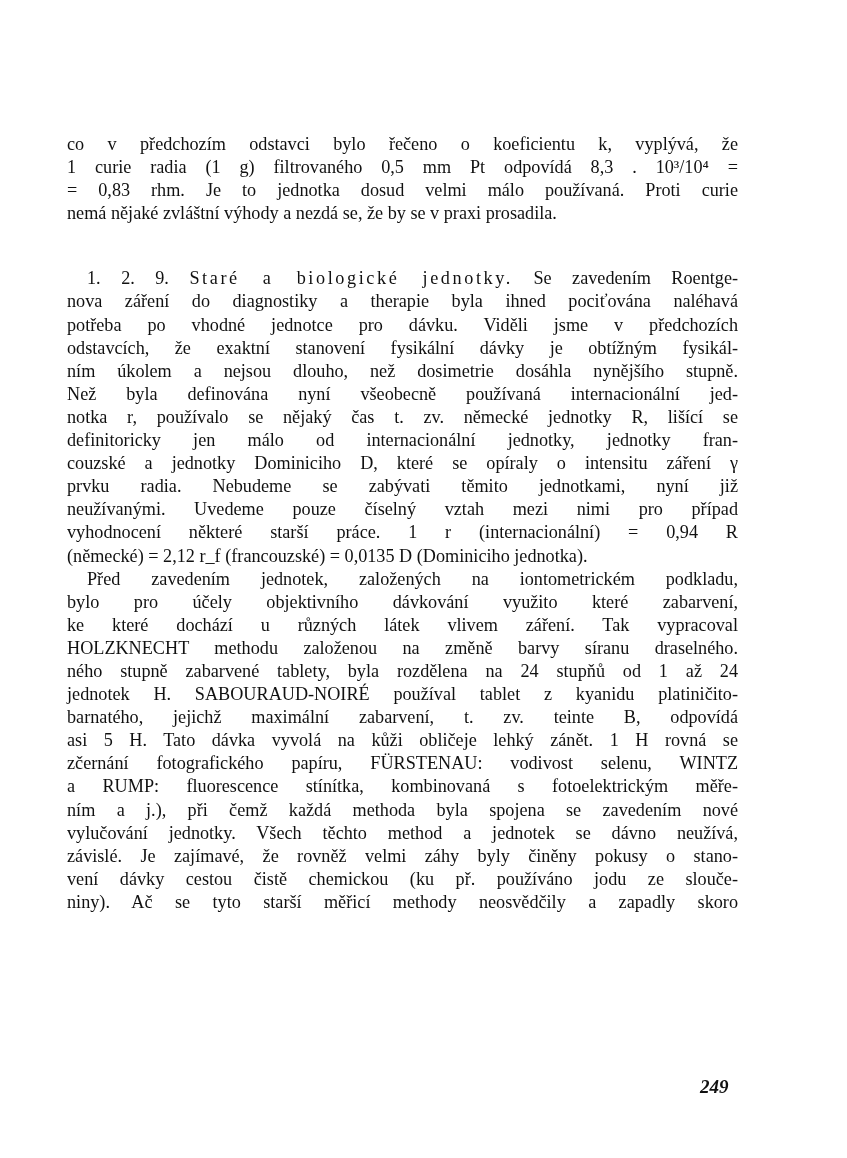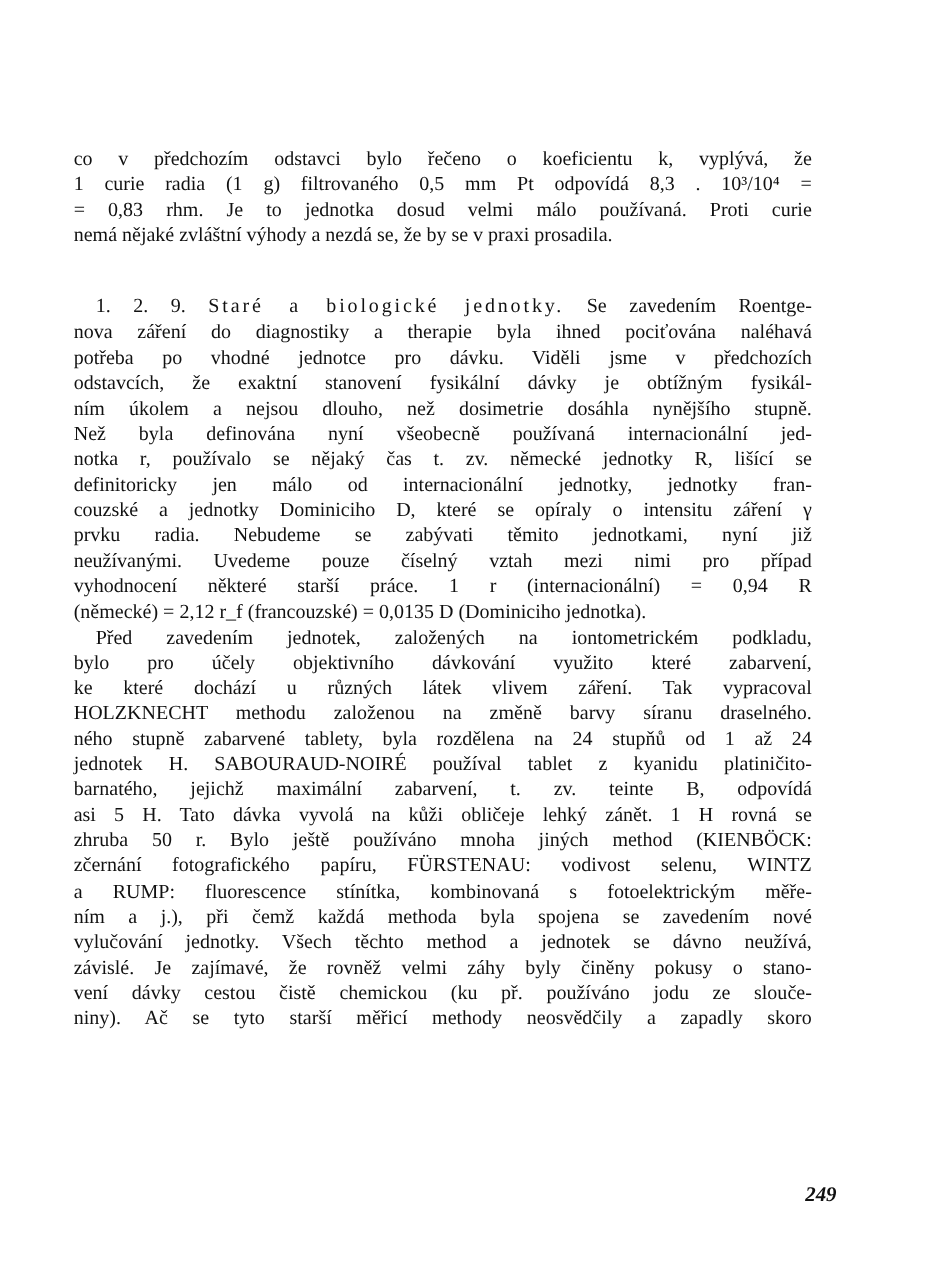--- a/index.html
+++ b/index.html
@@ -17,21 +17,20 @@
     text-align-last: justify; height: 23.1px;
   }
   .line.last { text-align-last: left; }
   .indent { padding-left: 20px; }
   .gap { height: 42px; }
   .spaced { letter-spacing: 2.6px; }
   .pagenum {
     position: absolute; left: 700px; top: 1076px;
     font-size: 19px; font-style: italic; font-weight: bold;
     font-family: "Liberation Serif", "DejaVu Serif", serif;
-    margin-left: 32px;
   }
 </style>
 </head>
 <body>
 
 <div class="page">
 
   <div>
     <span class="line">co v předchozím odstavci bylo řečeno o koeficientu k, vyplývá, že</span>
     <span class="line">1 curie radia (1 g) filtrovaného 0,5 mm Pt odpovídá 8,3 . 10³/10⁴ =</span>
@@ -59,21 +58,20 @@
 
   <div>
     <span class="line indent">Před zavedením jednotek, založených na iontometrickém podkladu,</span>
     <span class="line">bylo pro účely objektivního dávkování využito které zabarvení,</span>
     <span class="line">ke které dochází u různých látek vlivem záření. Tak vypracoval</span>
     <span class="line">HOLZKNECHT methodu založenou na změně barvy síranu draselného.</span>
     <span class="line">ného stupně zabarvené tablety, byla rozdělena na 24 stupňů od 1 až 24</span>
     <span class="line">jednotek H. SABOURAUD-NOIRÉ používal tablet z kyanidu platiničito-</span>
     <span class="line">barnatého, jejichž maximální zabarvení, t. zv. teinte B, odpovídá</span>
     <span class="line">asi 5 H. Tato dávka vyvolá na kůži obličeje lehký zánět. 1 H rovná se</span>
-    <span class="line">zhruba 50 r. Bylo ještě používáno mnoha jiných method (KIENBÖCK:</span>
     <span class="line">zčernání fotografického papíru, FÜRSTENAU: vodivost selenu, WINTZ</span>
     <span class="line">a RUMP: fluorescence stínítka, kombinovaná s fotoelektrickým měře-</span>
     <span class="line">ním a j.), při čemž každá methoda byla spojena se zavedením nové</span>
     <span class="line">vylučování jednotky. Všech těchto method a jednotek se dávno neužívá,</span>
     <span class="line">závislé. Je zajímavé, že rovněž velmi záhy byly činěny pokusy o stano-</span>
     <span class="line">vení dávky cestou čistě chemickou (ku př. používáno jodu ze slouče-</span>
     <span class="line">niny). Ač se tyto starší měřicí methody neosvědčily a zapadly skoro</span>
   </div>
 </div>
 

